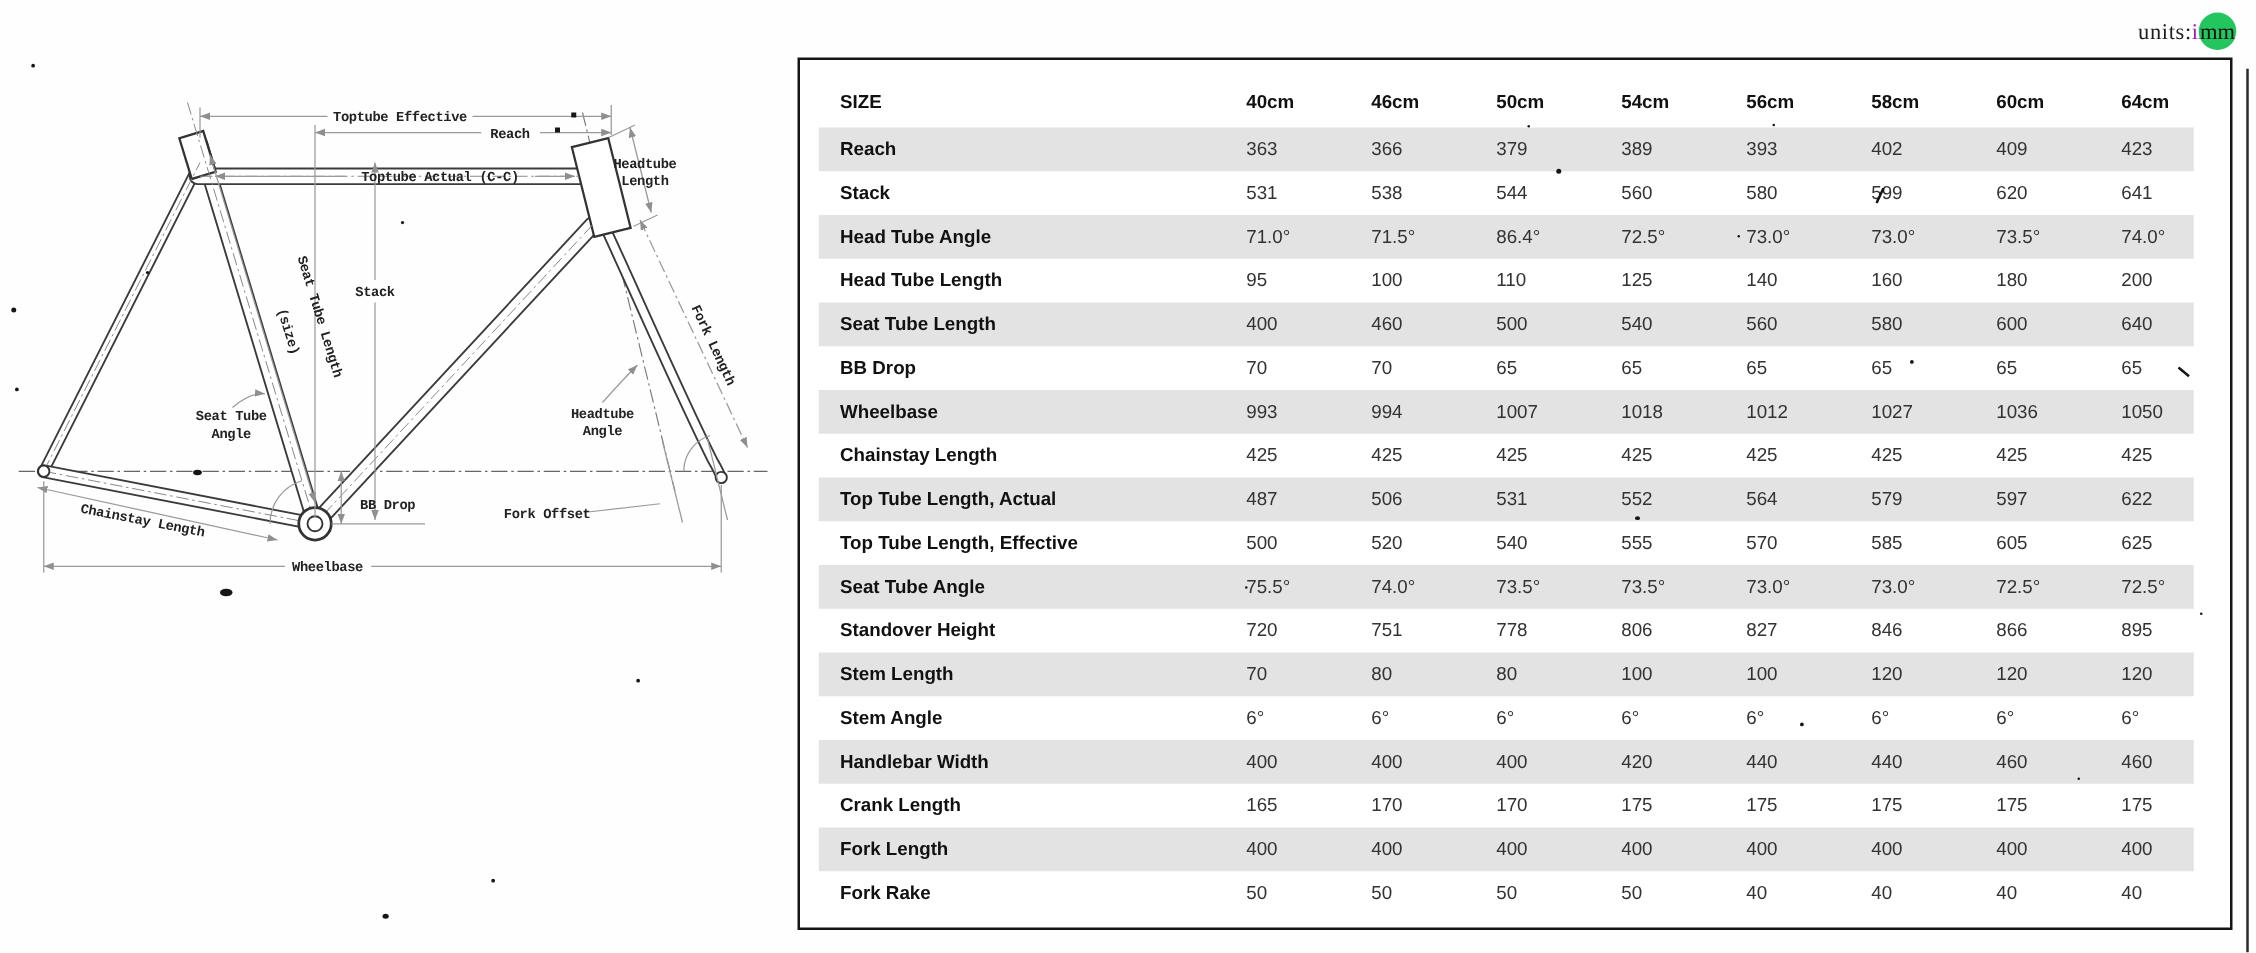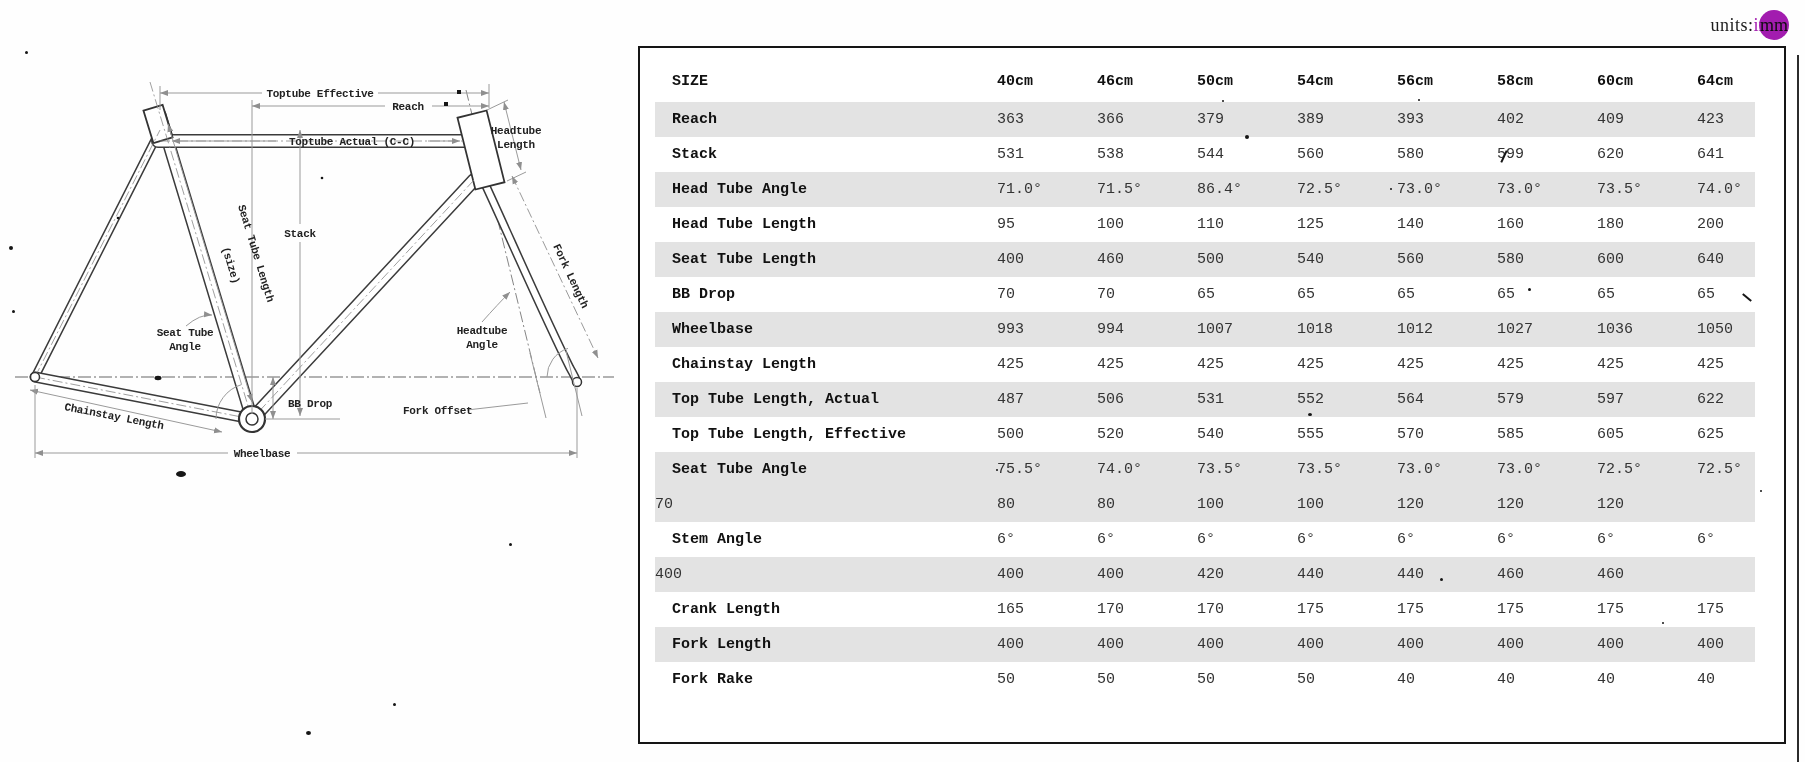--- a/index.html
+++ b/index.html
@@ -5,28 +5,28 @@
   * { margin:0; padding:0; box-sizing:border-box; }
   html,body { width:1805px; height:762px; background:#fefefe; overflow:hidden; position:relative;
               font-family:"Liberation Sans", sans-serif; }
 
   
   .units-bar { position:absolute; top:10px; right:16px; display:flex; align-items:center; gap:0;
                font-family:"Liberation Serif", serif; font-size:18px; color:#1d1d1d; }
   .units-label { letter-spacing:.5px; }
   .unit-opt { cursor:pointer; color:#a21caf; text-decoration:none; }
   .unit-sep { font-size:14px; color:#333; margin:0 -6px; }
-  .unit-opt.selected { width:30px; height:30px; border-radius:50%; background:#a21caf;
+  .unit-opt.selected { width:30px; height:30px; border-radius:50%; background:#22c55e;
                        display:flex; align-items:center; justify-content:center; color:#0c0c0c; }
 
   
   .table-card { position:absolute; left:638px; top:46px; width:1148px; height:698px;
                 border:2px solid #151515; background:#fff; padding:12px 30px 10px 15px; }
   .g-row { display:grid; grid-template-columns:342px repeat(7,100px) 1fr; align-items:center;
-           height:35px; width:1100px;font-family:Liberation Mono, monospace; }
+           height:35px; width:1100px; }
   .g-row.header { height:42px; }
   .g-row.striped { background:#e3e3e3; }
   .cell { font-size:15px; color:#333; white-space:nowrap; }
   .label-cell { font-weight:bold; color:#111; padding-left:17px; }
   .header .cell { font-weight:bold; color:#111; }
 
   
   .diagram { position:absolute; left:0; top:58px; }
   .diagram text { font-family:"Liberation Mono","DejaVu Sans Mono",monospace;
                   font-size:11px; font-weight:700; fill:#222; letter-spacing:-0.3px; }
@@ -280,21 +280,33 @@
         <div class="cell label-cell">Seat Tube Angle</div>
         <div class="cell">75.5°</div>
         <div class="cell">74.0°</div>
         <div class="cell">73.5°</div>
         <div class="cell">73.5°</div>
         <div class="cell">73.0°</div>
         <div class="cell">73.0°</div>
         <div class="cell">72.5°</div>
         <div class="cell">72.5°</div>
       </div>
-      <div class="g-row striped">
+      <div class="g-row">
+        <div class="cell label-cell">Standover Height</div>
+        <div class="cell">720</div>
+        <div class="cell">751</div>
+        <div class="cell">778</div>
+        <div class="cell">806</div>
+        <div class="cell">827</div>
+        <div class="cell">846</div>
+        <div class="cell">866</div>
+        <div class="cell">895</div>
+      </div>
+      <div class="g-row striped">
+        <div class="cell label-cell">Stem Length</div>
         <div class="cell">70</div>
         <div class="cell">80</div>
         <div class="cell">80</div>
         <div class="cell">100</div>
         <div class="cell">100</div>
         <div class="cell">120</div>
         <div class="cell">120</div>
         <div class="cell">120</div>
       </div>
       <div class="g-row">
@@ -302,20 +314,21 @@
         <div class="cell">6°</div>
         <div class="cell">6°</div>
         <div class="cell">6°</div>
         <div class="cell">6°</div>
         <div class="cell">6°</div>
         <div class="cell">6°</div>
         <div class="cell">6°</div>
         <div class="cell">6°</div>
       </div>
       <div class="g-row striped">
+        <div class="cell label-cell">Handlebar Width</div>
         <div class="cell">400</div>
         <div class="cell">400</div>
         <div class="cell">400</div>
         <div class="cell">420</div>
         <div class="cell">440</div>
         <div class="cell">440</div>
         <div class="cell">460</div>
         <div class="cell">460</div>
       </div>
       <div class="g-row">

